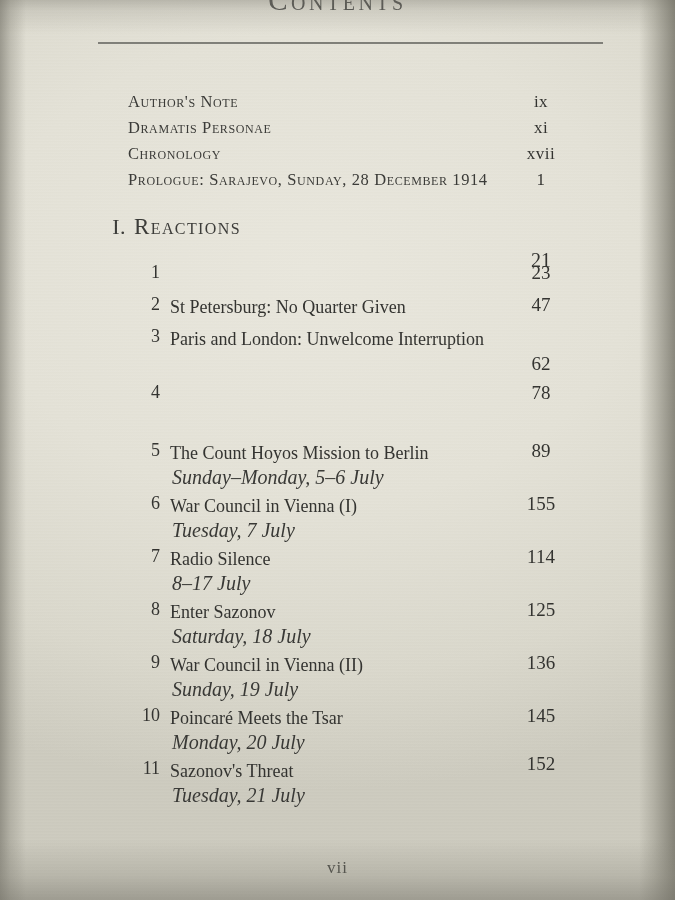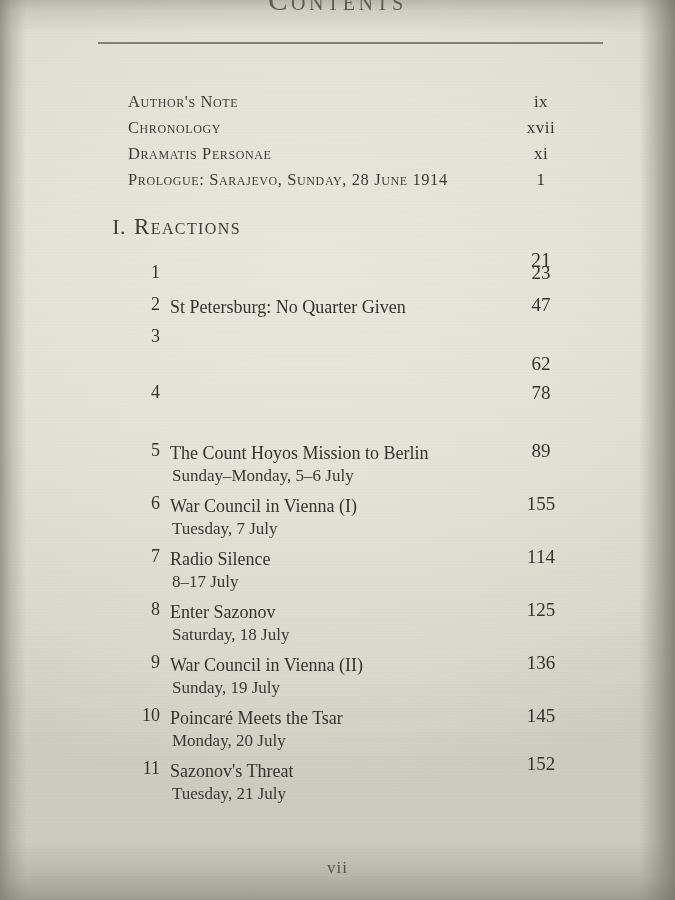--- a/index.html
+++ b/index.html
@@ -173,21 +173,22 @@
   }
   .chap .label {
     left: 170px;
     width: 330px;
     line-height: 27px;
   }
   .chap .sub {
     position: absolute;
     left: 172px;
     top: 26px;
-    font-size: 17px;
+    font-style: italic;
+    font-size: 20px;
     color: #383835;
   }
 
   .folio {
     position: absolute;
     left: 0;
     top: 858px;
     width: 675px;
     text-align: center;
     font-size: 17px;
@@ -213,29 +214,29 @@
   <div class="contents-title">Contents</div>
   <div class="rule"></div>
 
   <div id="body">
 
     <div class="row fm">
       <span class="label">Author's Note</span>
       <span class="page">ix</span>
     </div>
     <div class="row fm">
+      <span class="label">Dramatis Personae</span>
+      <span class="page">xi</span>
+    </div>
+    <div class="row fm">
       <span class="label">Chronology</span>
       <span class="page">xvii</span>
     </div>
     <div class="row fm">
-      <span class="label">Dramatis Personae</span>
-      <span class="page">xi</span>
-    </div>
-    <div class="row fm">
-      <span class="label">Prologue: Sarajevo, Sunday, 28 June 1914</span>
+      <span class="label">Prologue: Sarajevo, Sunday, 28 December 1914</span>
       <span class="page">1</span>
     </div>
 
     <div style="height:18px"></div>
 
     <div class="row part">
       <span class="roman">I.</span>
       <span class="label">Reactions</span>
       <span class="page">21</span>
     </div>
@@ -244,20 +245,21 @@
       <span class="num">1</span>
       <span class="page">23</span>
     </div>
     <div class="row chap">
       <span class="num">2</span>
       <span class="label">St Petersburg: No Quarter Given</span>
       <span class="page">47</span>
     </div>
     <div class="row chap two-line">
       <span class="num">3</span>
+      <span class="label">Paris and London: Unwelcome Interruption</span>
       <span class="page" style="top:27px">62</span>
     </div>
     <div class="row chap">
       <span class="num">4</span>
       <span class="page">78</span>
     </div>
 
     <div style="height:26px"></div>
 
 

